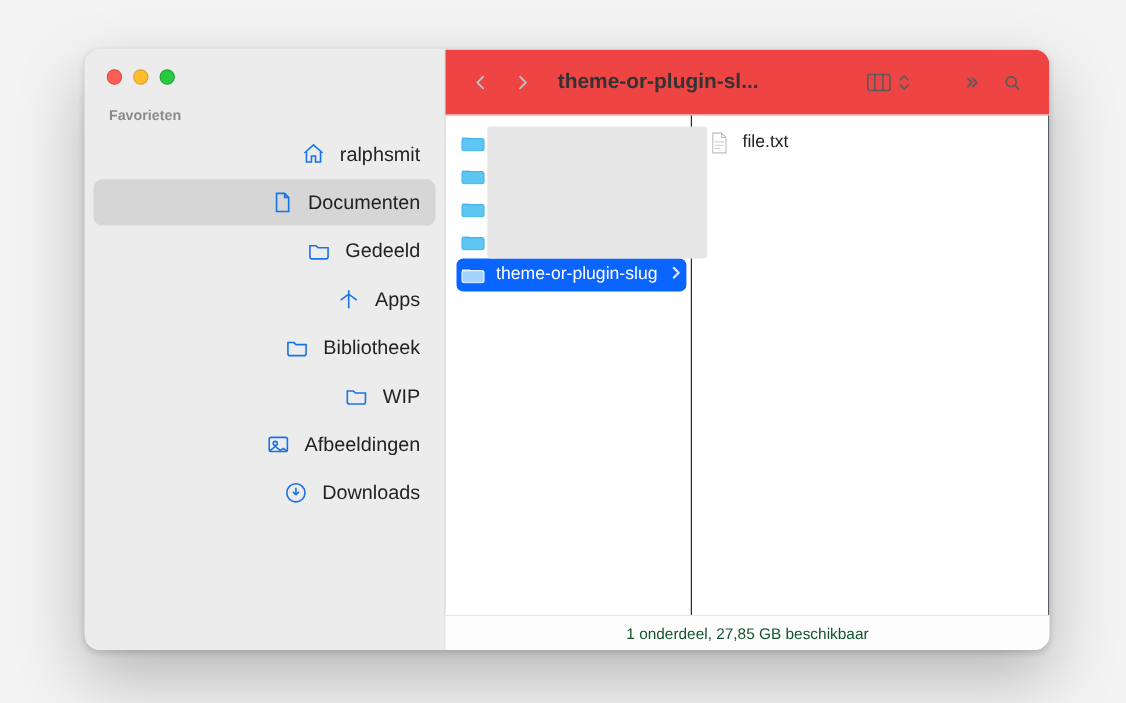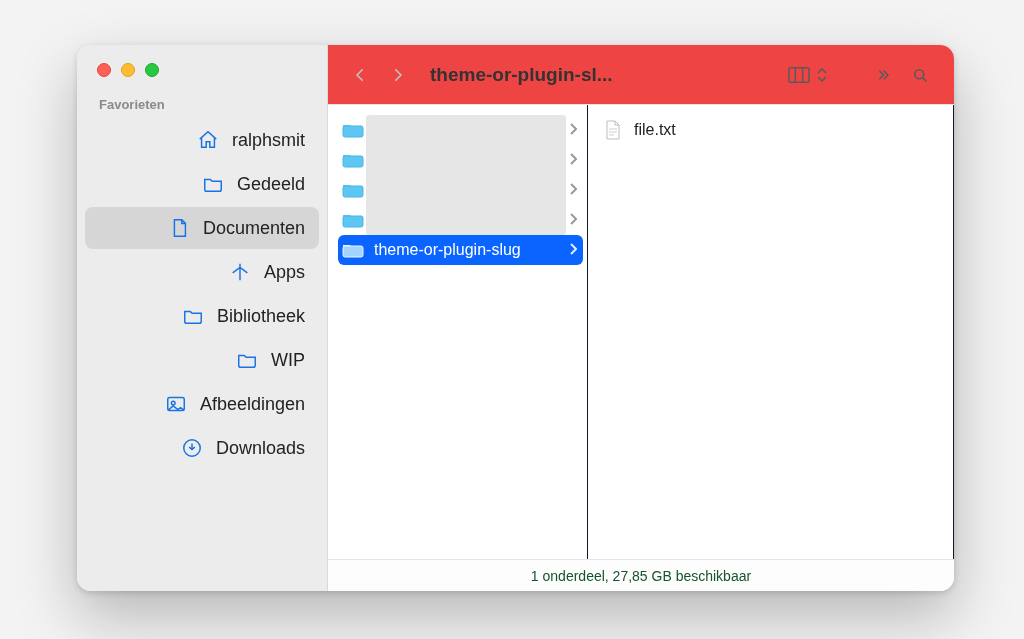--- a/index.html
+++ b/index.html
@@ -17,21 +17,21 @@
     width: 877px; height: 546px;
     background: #ffffff;
     border-radius: 14px;
     box-shadow: 0 25px 60px rgba(0,0,0,0.25), 0 2px 6px rgba(0,0,0,0.15);
     overflow: hidden;
     display: flex;
     flex-direction: row;
   }
   
   .sidebar {
-    width: 251px;
+    width: 328px;
     background: #ececec;
     border-right: 1px solid #d9d9d9;
     padding: 14px 0 10px 0;
     display: flex;
     flex-direction: column;
   }
   .traffic {
     display: flex; gap: 10px;
     padding: 4px 0 18px 20px;
   }
@@ -110,21 +110,21 @@
   .columns {
     flex: 1;
     display: flex;
     min-height: 0;
   }
   .col {
     border-right: 1px solid #0f172a;
     overflow: auto;
     padding: 10px 4px 10px 10px;
   }
-  .col1 { width: 260px; }
+  .col1 { width: 224px; }
   .col2 { flex: 1; }
   .row {
     display: flex; align-items: center;
     height: 30px;
     border-radius: 6px;
     padding: 0 6px 0 4px;
     gap: 10px;
     font-size: 16px;
     color: #222;
   }
@@ -171,36 +171,36 @@
 
     <div class="side-item">
       <span class="icon">
           <svg viewBox="0 0 24 24">
             <path d="M3 11 12 3l9 8"></path>
             <path d="M5 10v10h5v-6h4v6h5V10"></path>
           </svg>
         </span>
       <span>ralphsmit</span>
     </div>
-    <div class="side-item">
-      <span class="icon">
-          <svg viewBox="0 0 24 24">
-            <path d="M3 7h6l2 2h10v9a2 2 0 0 1-2 2H5a2 2 0 0 1-2-2z"></path>
-          </svg>
-        </span>
-      <span>Gedeeld</span>
-    </div>
     <div class="side-item selected">
       <span class="icon">
           <svg viewBox="0 0 24 24">
             <path d="M7 3h8l4 4v14H7z"></path>
             <path d="M15 3v4h4"></path>
           </svg>
         </span>
       <span>Documenten</span>
+    </div>
+    <div class="side-item">
+      <span class="icon">
+          <svg viewBox="0 0 24 24">
+            <path d="M3 7h6l2 2h10v9a2 2 0 0 1-2 2H5a2 2 0 0 1-2-2z"></path>
+          </svg>
+        </span>
+      <span>Gedeeld</span>
     </div>
     <div class="side-item">
       <span class="icon">
           <svg viewBox="0 0 24 24">
             <path d="M12 3v18M4 13l8-6 8 6"></path>
           </svg>
         </span>
       <span>Apps</span>
     </div>
     <div class="side-item">

